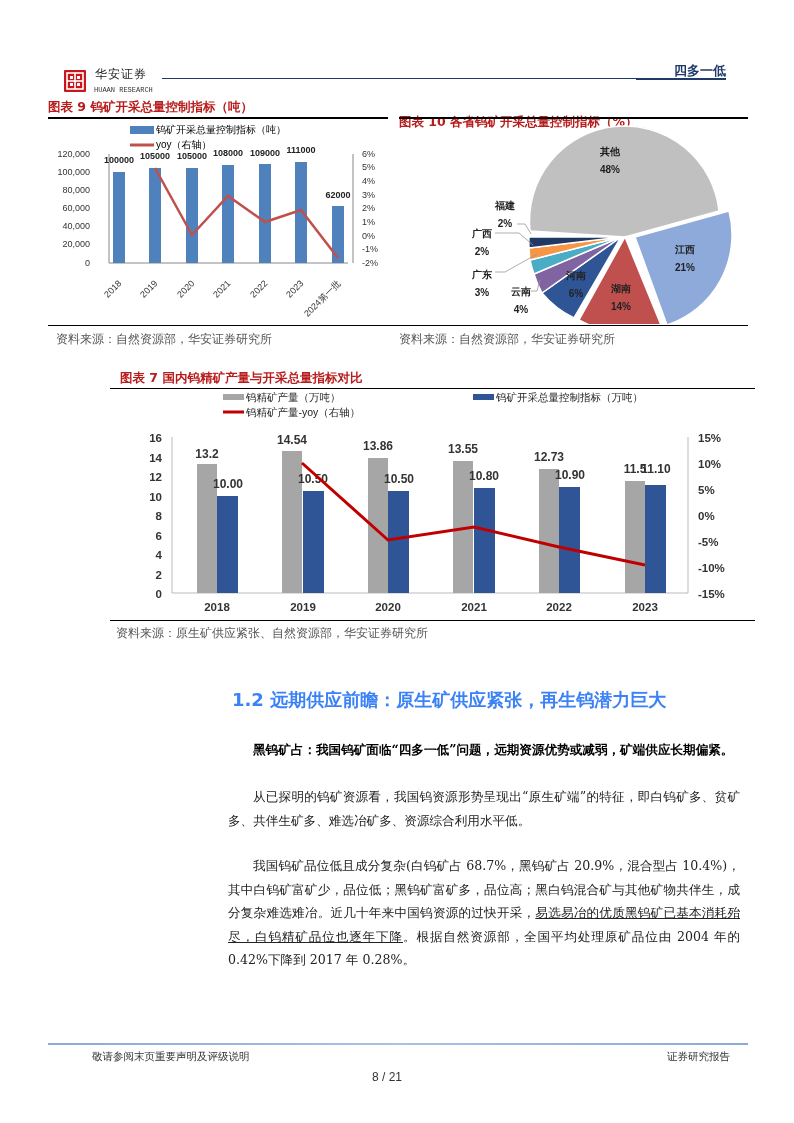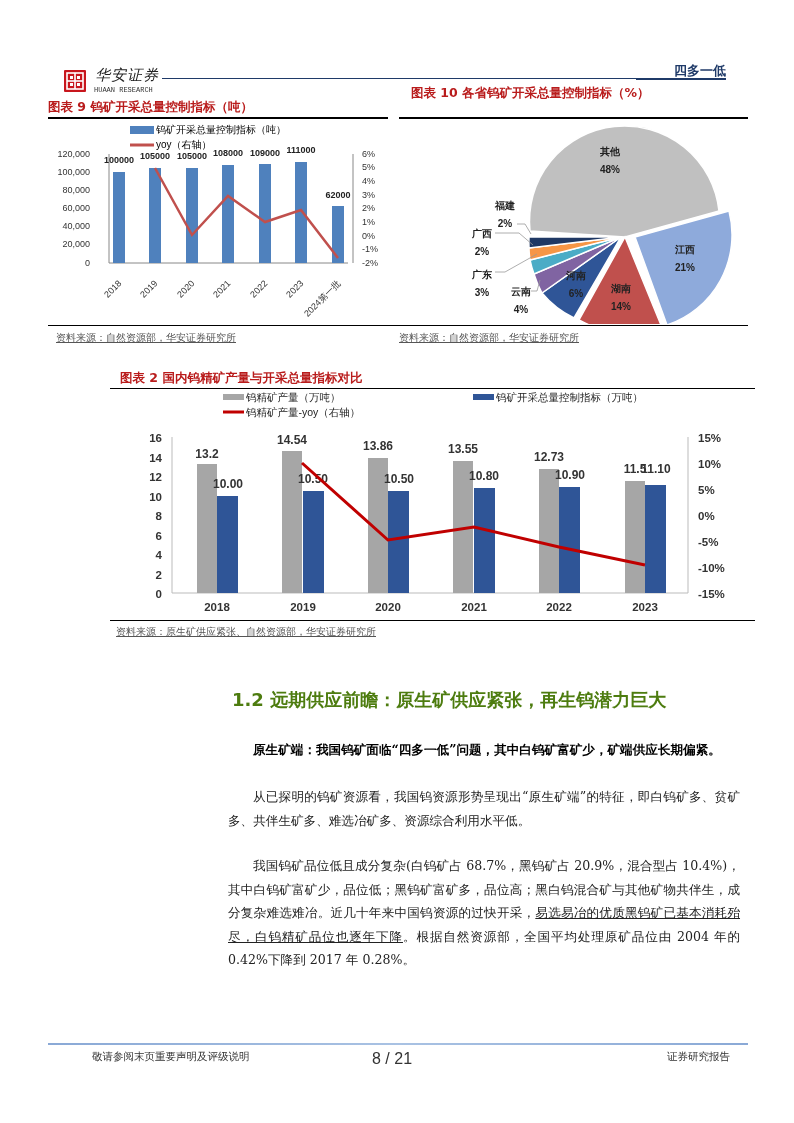--- a/index.html
+++ b/index.html
@@ -1,27 +1,27 @@
 <!DOCTYPE html>
 <html><head>
 <meta charset="utf-8">
 <style>
   * { box-sizing: border-box; margin: 0; padding: 0; }
   body { width: 794px; height: 1123px; background: #fff; position: relative; font-family: "DejaVu Sans", sans-serif; color: #000; overflow: hidden; }
   .abs { position: absolute; }
   .logo-box { left: 64px; top: 70px; width: 22px; height: 22px; background: #c8161d; border-radius: 1px; }
   .logo-box svg { display: block; }
-  .logo-cn { left: 95px; top: 66px; font-family: "DejaVu Serif", serif; font-size: 15px; letter-spacing: 1px; font-style: italic; color: #222; }
+  .logo-cn { left: 95px; top: 66px; font-family: "DejaVu Serif", serif; font-size: 12px; letter-spacing: 1px; color: #222; }
   .logo-en { left: 94px; top: 86px; font-family: Liberation Mono, monospace; font-size: 7px; color: #333; }
   .hdr-line { left: 162px; top: 78px; width: 564px; height: 1px; background: #1f3a68; }
   .hdr-right { right: 68px; top: 62px; font-family: "DejaVu Sans", sans-serif; font-weight: bold; font-size: 13px; color: #1f3a68; }
   .fig-title { font-weight: bold; font-size: 12.5px; color: #b91c1c; }
   .rule { height: 2px; background: #000; }
-  .src { font-family: "DejaVu Serif", serif; font-size: 10px; color: #555; text-decoration: underline; }
-  .h2 { left: 232px; top: 688px; font-family: "DejaVu Sans", sans-serif; font-weight: bold; font-size: 18px; color: #4d7c0f; }
+  .src { font-family: "DejaVu Serif", serif; font-size: 12px; color: #555; }
+  .h2 { left: 232px; top: 688px; font-family: "DejaVu Sans", sans-serif; font-weight: bold; font-size: 18px; color: #3b82f6; }
   .para { left: 228px; width: 512px; font-family: "DejaVu Serif", serif; font-size: 12.6px; line-height: 23.5px; color: #222; text-align: justify; }
   .para b { font-weight: bold; color: #000; }
   .u { text-decoration: underline; }
   .foot-line { left: 48px; top: 1043px; width: 700px; height: 2px; background: linear-gradient(to right, #8aa9d6, #a9c2e3, #8aa9d6); }
   .foot { top: 1050px; font-family: "DejaVu Serif", serif; font-size: 10.5px; color: #333; }
   svg text { font-family: "Liberation Sans", sans-serif; }
 </style>
 </head>
 <body>
 
@@ -101,21 +101,21 @@
     <text transform="translate(147,166) rotate(-45)">2020</text>
     <text transform="translate(183,166) rotate(-45)">2021</text>
     <text transform="translate(220,166) rotate(-45)">2022</text>
     <text transform="translate(256,166) rotate(-45)">2023</text>
     <text transform="translate(293,166) rotate(-45)">2024第一批</text>
   </g>
 </svg>
 <div class="abs" style="left:48px;top:325px;width:700px;height:1px;background:#000;"></div>
 <div class="abs src" style="left:56px;top:331px;">资料来源：自然资源部，华安证券研究所</div>
 
-<div class="abs fig-title" style="left:399px;top:85px;margin-left:12px;">图表 10 各省钨矿开采总量控制指标（%）</div>
+<div class="abs fig-title" style="left:399px;top:114px;">图表 10 各省钨矿开采总量控制指标（%）</div>
 <div class="abs rule" style="left:399px;top:117px;width:349px;"></div>
 <svg class="abs" style="left:399px;top:120px;" width="349" height="204">
 
   <g stroke="#fff" stroke-width="1.5">
 
     <path d="M 226 117 L 131 111 A 95 95 0 0 1 320 91 Z" fill="#c0c0c0"></path>
 
     <path d="M 236 117 L 330 91 A 95 95 0 0 1 268 205 Z" fill="#8eaadb"></path>
 
     <path d="M 226 117 L 262 205 A 95 95 0 0 1 180 200 Z" fill="#c0504d"></path>
@@ -150,21 +150,21 @@
   </g>
   <g stroke="#999" stroke-width="0.8" fill="none">
     <polyline points="118,104 126,104 132,114"></polyline>
     <polyline points="96,113 120,113 134,125"></polyline>
     <polyline points="96,152 106,152 138,134"></polyline>
     <polyline points="132,171 138,171 141,160"></polyline>
   </g>
 </svg>
 <div class="abs src" style="left:399px;top:331px;">资料来源：自然资源部，华安证券研究所</div>
 
-<div class="abs fig-title" style="left:120px;top:370px;">图表  2  国内钨精矿产量与开采总量指标对比</div>
+<div class="abs fig-title" style="left:120px;top:370px;">图表  7  国内钨精矿产量与开采总量指标对比</div>
 <div class="abs" style="left:110px;top:388px;width:645px;height:1px;background:#000;"></div>
 <svg class="abs" style="left:110px;top:389px;" width="645" height="230">
 
   <rect x="113" y="5" width="21" height="6" fill="#a6a6a6"></rect>
   <text x="136" y="12" font-size="10.5" fill="#222">钨精矿产量（万吨）</text>
   <rect x="363" y="5" width="21" height="6" fill="#2f5597"></rect>
   <text x="386" y="12" font-size="10.5" fill="#222">钨矿开采总量控制指标（万吨）</text>
   <line x1="113" y1="23" x2="134" y2="23" stroke="#c00000" stroke-width="3"></line>
   <text x="136" y="27" font-size="10.5" fill="#222">钨精矿产量-yoy（右轴）</text>
 
@@ -230,23 +230,23 @@
     <text x="364" y="222">2021</text>
     <text x="449" y="222">2022</text>
     <text x="535" y="222">2023</text>
   </g>
 </svg>
 <div class="abs" style="left:110px;top:620px;width:645px;height:1px;background:#000;"></div>
 <div class="abs src" style="left:116px;top:625px;">资料来源：原生矿供应紧张、自然资源部，华安证券研究所</div>
 
 <div class="abs h2">1.2 远期供应前瞻：原生矿供应紧张，再生钨潜力巨大</div>
 <div class="abs para" style="top:738px;text-indent:25px;">
-  <b>原生矿端：我国钨矿面临“四多一低”问题，其中白钨矿富矿少，矿端供应长期偏紧。</b>
+  <b>黑钨矿占：我国钨矿面临“四多一低”问题，远期资源优势或减弱，矿端供应长期偏紧。</b>
 </div>
 <div class="abs para" style="top:785px;text-indent:25px;">从已探明的钨矿资源看，我国钨资源形势呈现出“原生矿端”的特征，即白钨矿多、贫矿多、共伴生矿多、难选冶矿多、资源综合利用水平低。</div>
 <div class="abs para" style="top:854px;text-indent:25px;">
   <span>我国钨矿品位低且成分复杂(白钨矿占 68.7%，黑钨矿占 20.9%，混合型占 10.4%)，其中白钨矿富矿少，品位低；黑钨矿富矿多，品位高；黑白钨混合矿与其他矿物共伴生，成分复杂难选难冶。近几十年来中国钨资源的过快开采，</span><span class="u">易选易冶的优质黑钨矿已基本消耗殆尽，白钨精矿品位也逐年下降</span><span>。根据自然资源部，全国平均处理原矿品位由 2004 年的 0.42%下降到 2017 年 0.28%。</span>
 </div>
 
 <div class="abs foot-line"></div>
 <div class="abs foot" style="left:48px;margin-left:44px;">敬请参阅末页重要声明及评级说明</div>
-<div class="abs foot" style="left:372px;font-family:'Liberation Sans',sans-serif;font-size:16px;">8 / 21</div>
+<div class="abs foot" style="left:372px;font-family:'Liberation Sans',sans-serif;font-size:12px;margin-top:20px;">8 / 21</div>
 <div class="abs foot" style="right:64px;">证券研究报告</div>
 
 </body></html>

